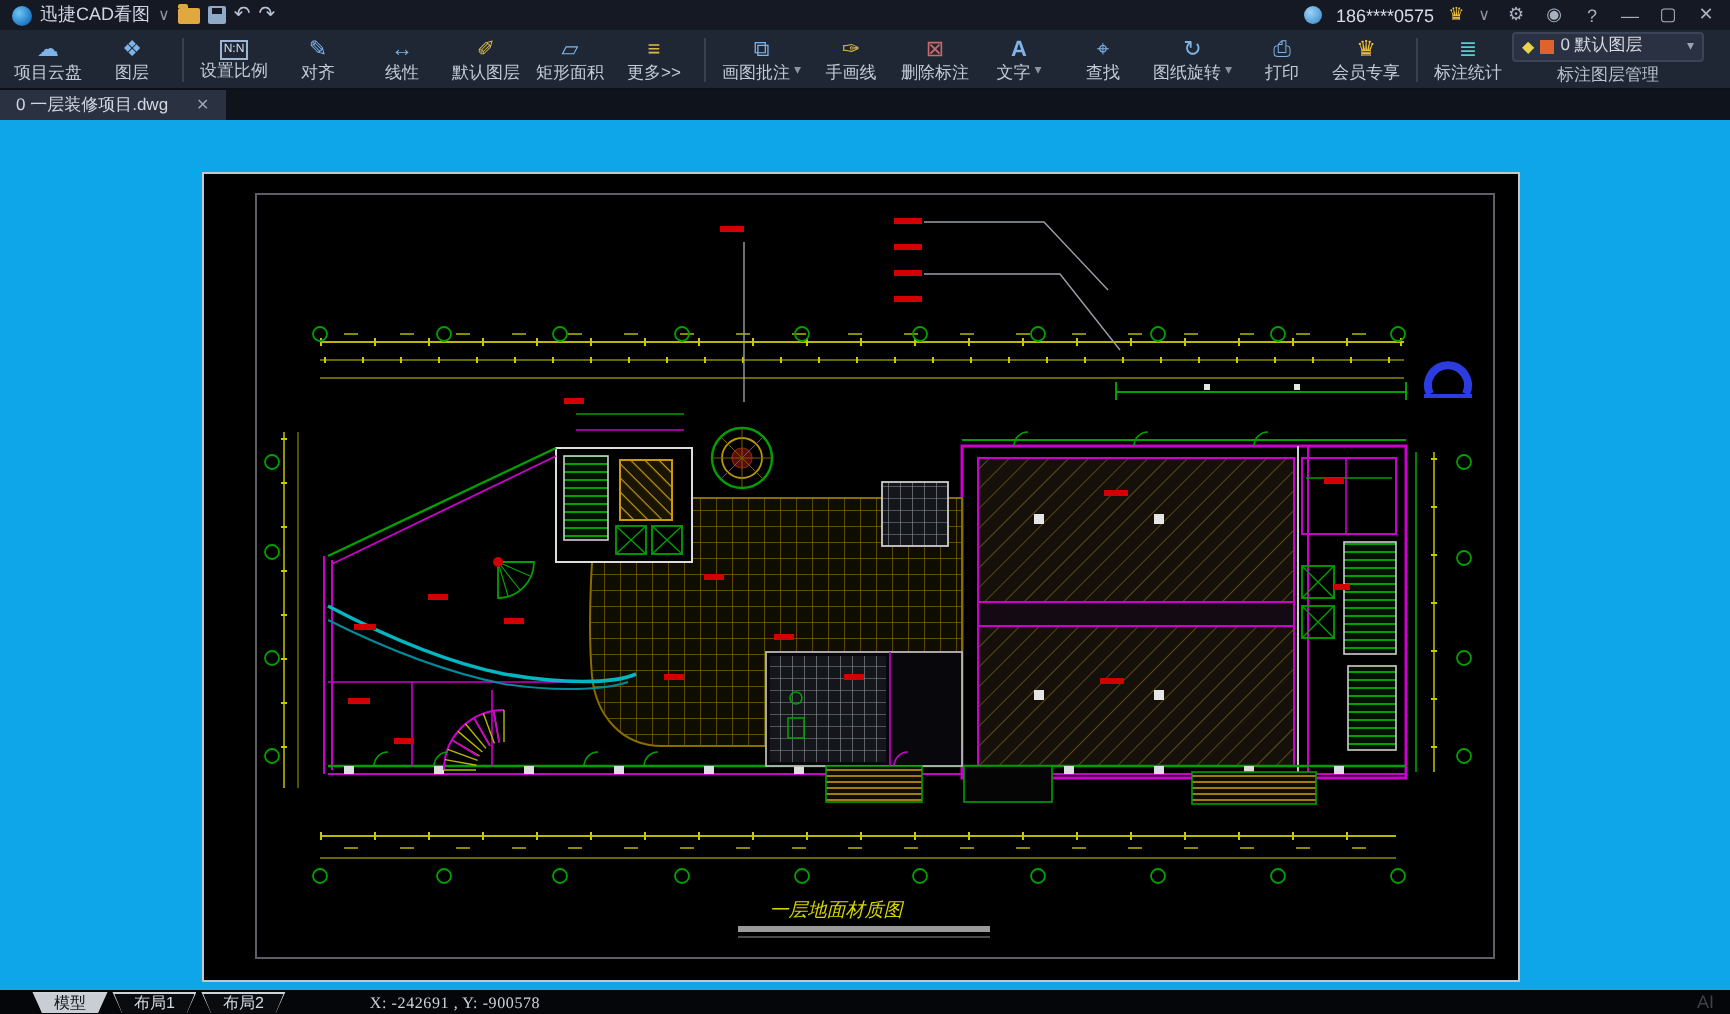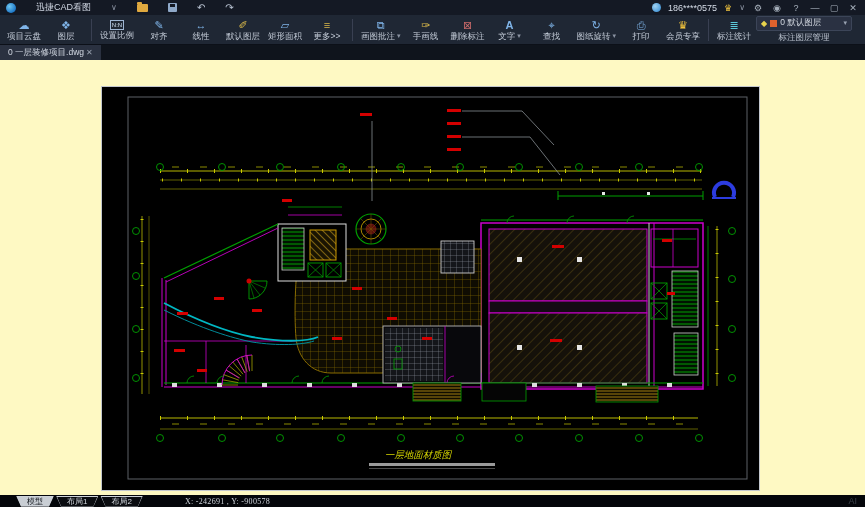--- a/index.html
+++ b/index.html
@@ -1,21 +1,21 @@
 <!DOCTYPE html>
 <html><head>
 <meta charset="utf-8">
 <style>
   * { margin:0; padding:0; box-sizing:border-box; }
   html,body { width:865px; height:507px; overflow:hidden; background:#2c2f34;
               font-family:"Liberation Sans","DejaVu Sans",sans-serif; }
 
   
   .titlebar { height:15px; background:#141924; display:flex; align-items:center;
-              padding:0 6px; font-size:9px; color:#c4ccd8; gap:20px; }
+              padding:0 6px; font-size:9px; color:#c4ccd8; gap:4px; }
   .logo { width:10px; height:10px; border-radius:50%;
           background:radial-gradient(circle at 35% 35%, #6ec6f0, #1e78c8 70%, #145a9a); }
   .app-name { color:#cfd6e2; }
   .chev { color:#8b93a2; font-size:8px; }
   .tb-ic { color:#b9c3d2; font-size:10px; line-height:10px; cursor:default; }
   .folder { width:11px; height:8px; background:#e0a93f; border-radius:1px; position:relative; }
   .folder::before { content:""; position:absolute; top:-2px; left:0; width:5px; height:2px;
                     background:#e0a93f; border-radius:1px 1px 0 0; }
   .disk { width:9px; height:9px; background:#8fa9c9; border-radius:1px; position:relative; }
   .disk::before { content:""; position:absolute; top:1px; left:2px; width:5px; height:3px; background:#141924; }
@@ -49,25 +49,25 @@
               border-radius:2px; display:flex; align-items:center; gap:3px;
               padding:0 4px; font-size:8.5px; color:#d5dae2; }
   .bulb { color:#e8d44d; font-size:8px; }
   .swatch { width:7px; height:7px; background:#e0622d; }
   .dd-caret { margin-left:auto; font-size:7px; color:#9aa3b2; }
   .layer-cap { font-size:8.5px; color:#b9c1cd; }
 
   
   .tabbar { height:15px; background:#0f141c; display:flex; align-items:flex-end; }
   .doctab { height:15px; background:#2a3140; color:#d3d9e3; font-size:8.5px;
-            display:flex; align-items:center; gap:2px; padding:0 8px; }
+            display:flex; align-items:center; gap:14px; padding:0 8px; }
   .doctab .x { color:#9aa3b0; font-size:8px; }
 
   
-  .canvas { position:relative; height:435px; background:#fef9c3; }
+  .canvas { position:relative; height:435px; background:#0ea5e9; }
   .paper { position:absolute; left:101px; top:26px; width:659px; height:405px;
            background:#000; border:1px solid #c2c7cd; }
   .paper svg { position:absolute; left:0; top:0; }
 
   
   .statusbar { height:12px; background:#04060a; display:flex; align-items:center;
                padding-left:16px; font-size:8px; color:#d0d5db; }
   .st-out { clip-path:polygon(0 0,100% 0,calc(100% - 5px) 100%,5px 100%);
             background:#cfd4da; padding:1px 1px 0 1px; margin-right:2px; }
   .st-in { clip-path:polygon(0 0,100% 0,calc(100% - 4px) 100%,4px 100%);

